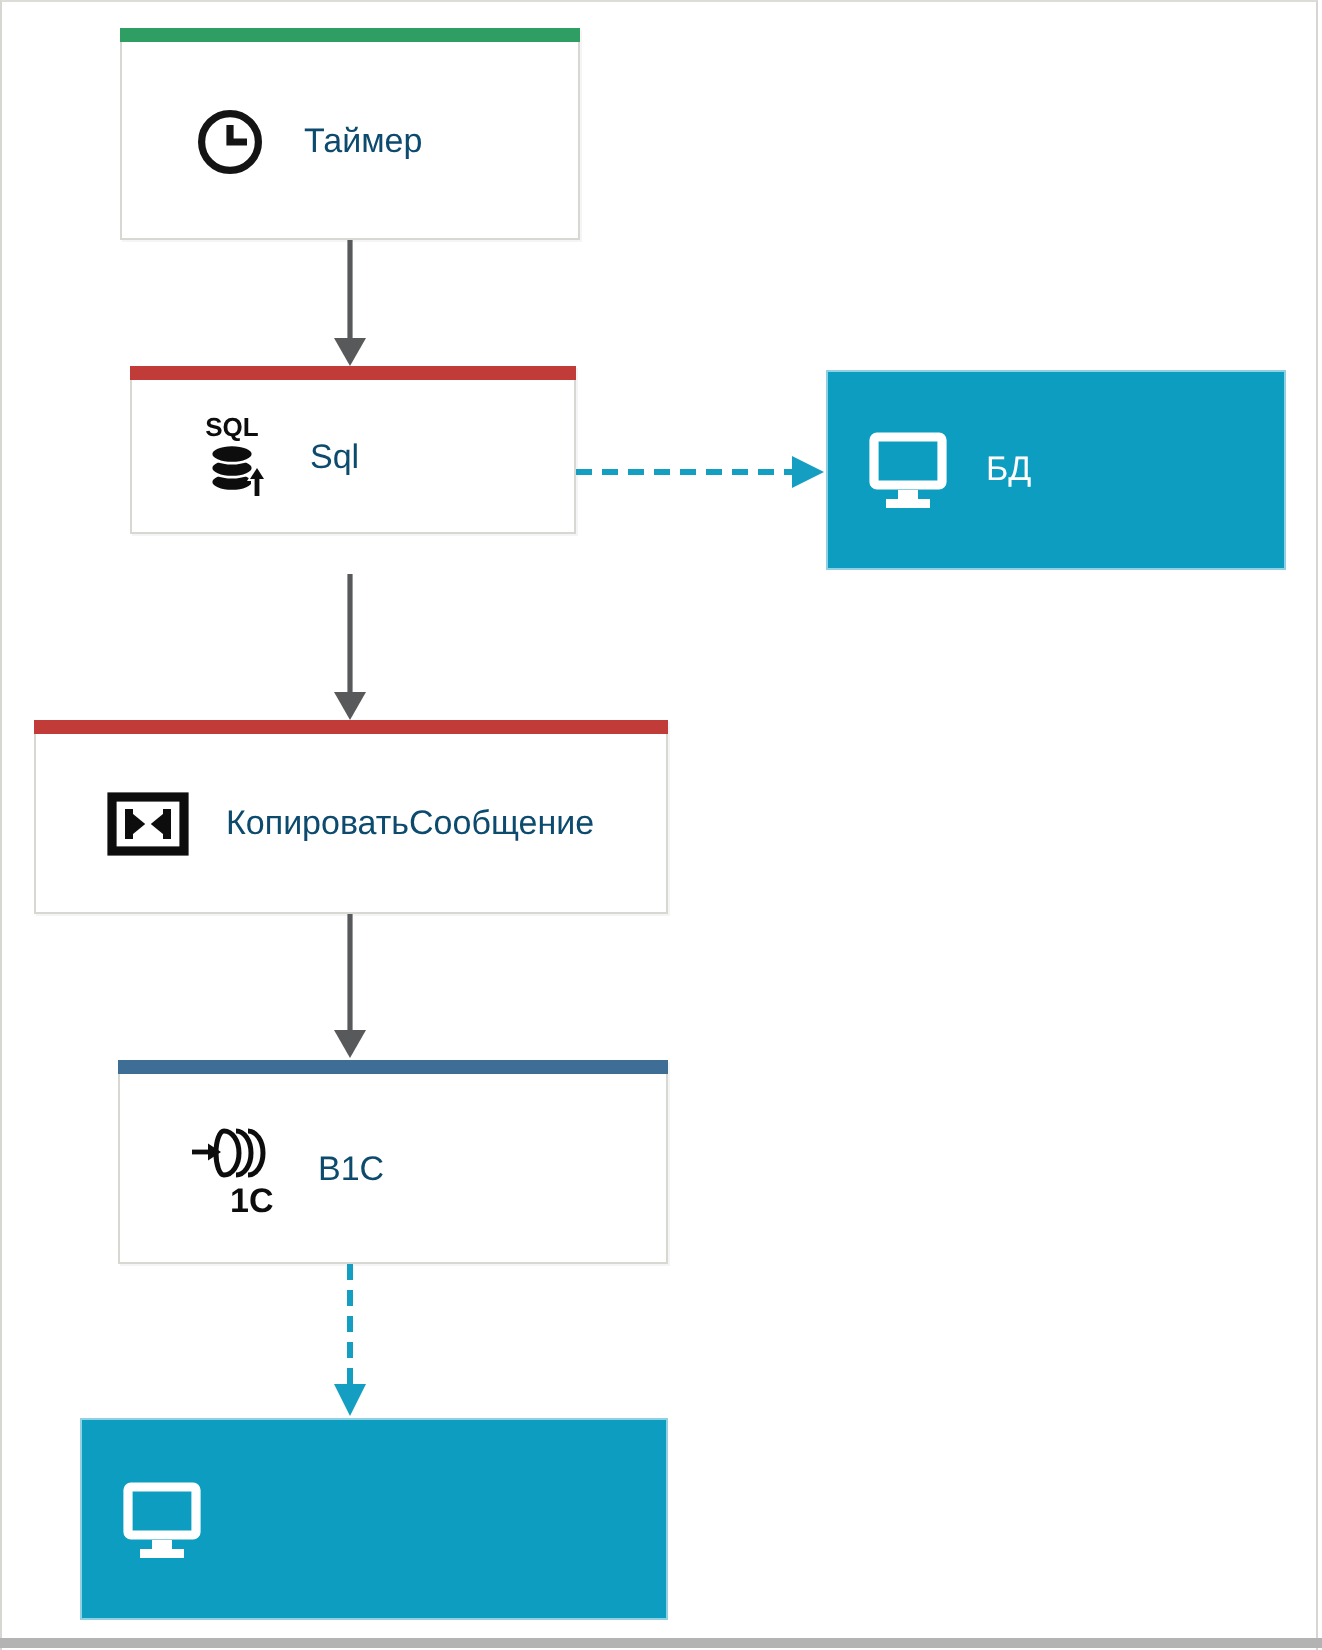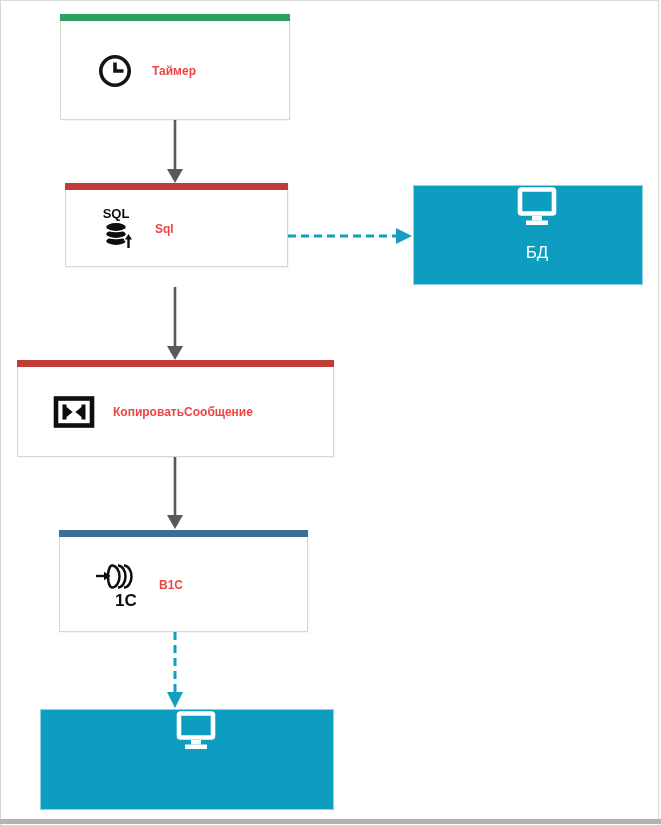--- a/index.html
+++ b/index.html
@@ -20,28 +20,28 @@
     border:1px solid #d8d8d3;box-shadow:1px 1px 0 rgba(0,0,0,0.04);
   }
   .node .topbar{position:absolute;left:-1px;top:-1px;right:-1px;height:7px;}
   .topbar.green{background:#2F9E63;}
   .topbar.red{background:#C13B38;}
   .topbar.steel{background:#3E6E96;}
   .node .body{
     position:absolute;left:0;top:7px;right:0;bottom:0;
     display:flex;align-items:center;padding-left:34px;gap:17px;
   }
-  .node .label{font-size:12px;color:#ef4444;white-space:nowrap;font-weight:bold;}
+  .node .label{font-size:17px;color:#0c4a6e;white-space:nowrap;}
   .portnode{
     position:absolute;box-sizing:border-box;background:#0C9DC1;
     border:1px solid #8fd0e2;
   }
   .portnode .body{
     position:absolute;left:0;top:0;right:0;bottom:0;
-    display:flex;align-items:center;padding-left:18px;gap:17px;flex-direction:column;
+    display:flex;align-items:center;padding-left:18px;gap:17px;
   }
   .portnode .label{font-size:17px;color:#ffffff;white-space:nowrap;}
   .arrow{position:absolute;}
   svg{display:block;}
   .icon{flex:0 0 auto;display:flex;}
 </style>
 </head>
 <body>
 
 <div class="frame"></div>
@@ -128,21 +128,21 @@
   </div>
 </div>
 
 <div class="arrow" style="left:165px;top:457px;">
   <svg width="20" height="73" viewBox="0 0 20 73">
     <line x1="10" y1="0" x2="10" y2="58" stroke="#58595B" stroke-width="2.6"></line>
     <polygon points="2,58 18,58 10,72" fill="#58595B"></polygon>
   </svg>
 </div>
 
-<div class="node" style="left:59px;top:530px;width:249px;height:102px;">
+<div class="node" style="left:59px;top:530px;width:275px;height:102px;">
   <div class="topbar steel"></div>
   <div class="body">
     <span class="icon">
       <svg width="48" height="48" viewBox="0 0 48 48">
         <line x1="2" y1="15" x2="10" y2="15" stroke="#0d0d0d" stroke-width="2.4"></line>
         <polygon points="10,10.8 10,19.2 16.5,15" fill="#0d0d0d"></polygon>
         <path d="M18,4.5 a7.5,11 0 0 1 0,22" fill="none" stroke="#0d0d0d" stroke-width="2.5"></path>
         <path d="M24,4.5 a7.5,11 0 0 1 0,22" fill="none" stroke="#0d0d0d" stroke-width="2.5"></path>
         <path d="M30,4.5 a7.5,11 0 0 1 0,22" fill="none" stroke="#0d0d0d" stroke-width="2.5"></path>
         <path d="M18,4.5 a4,11 0 0 0 0,22" fill="none" stroke="#0d0d0d" stroke-width="2.5"></path>

